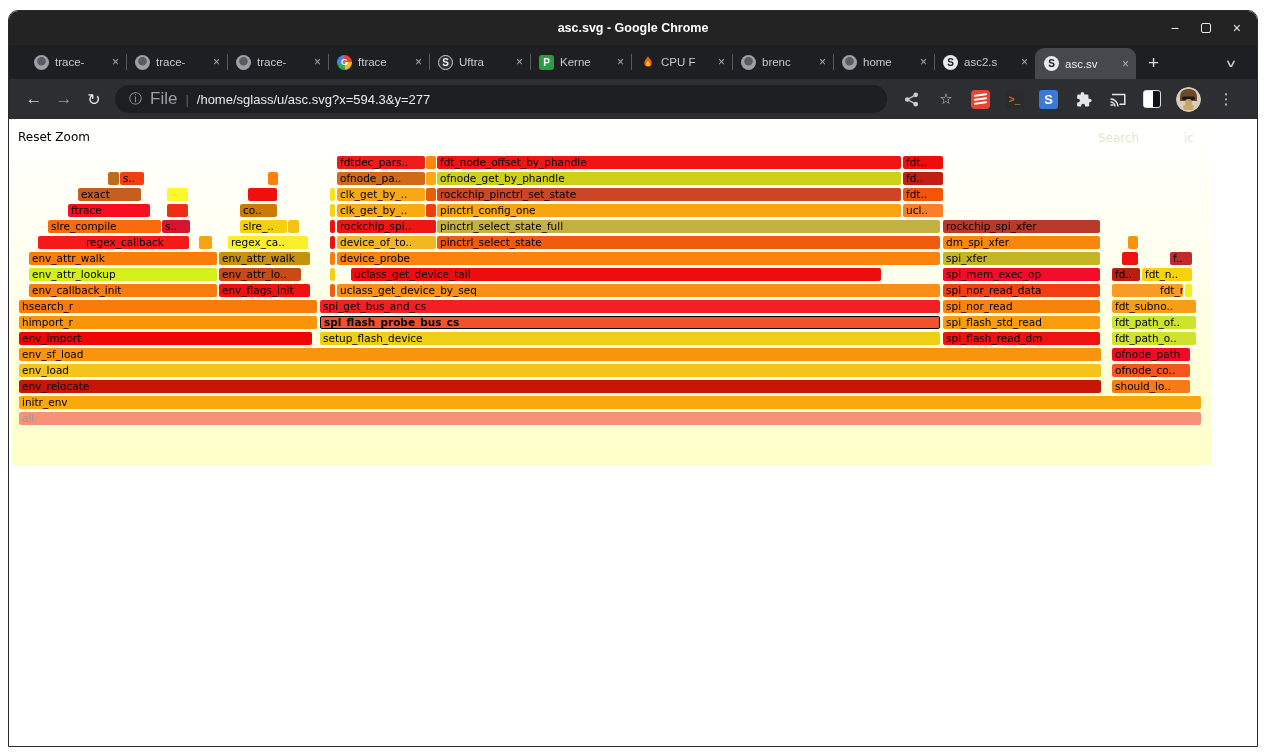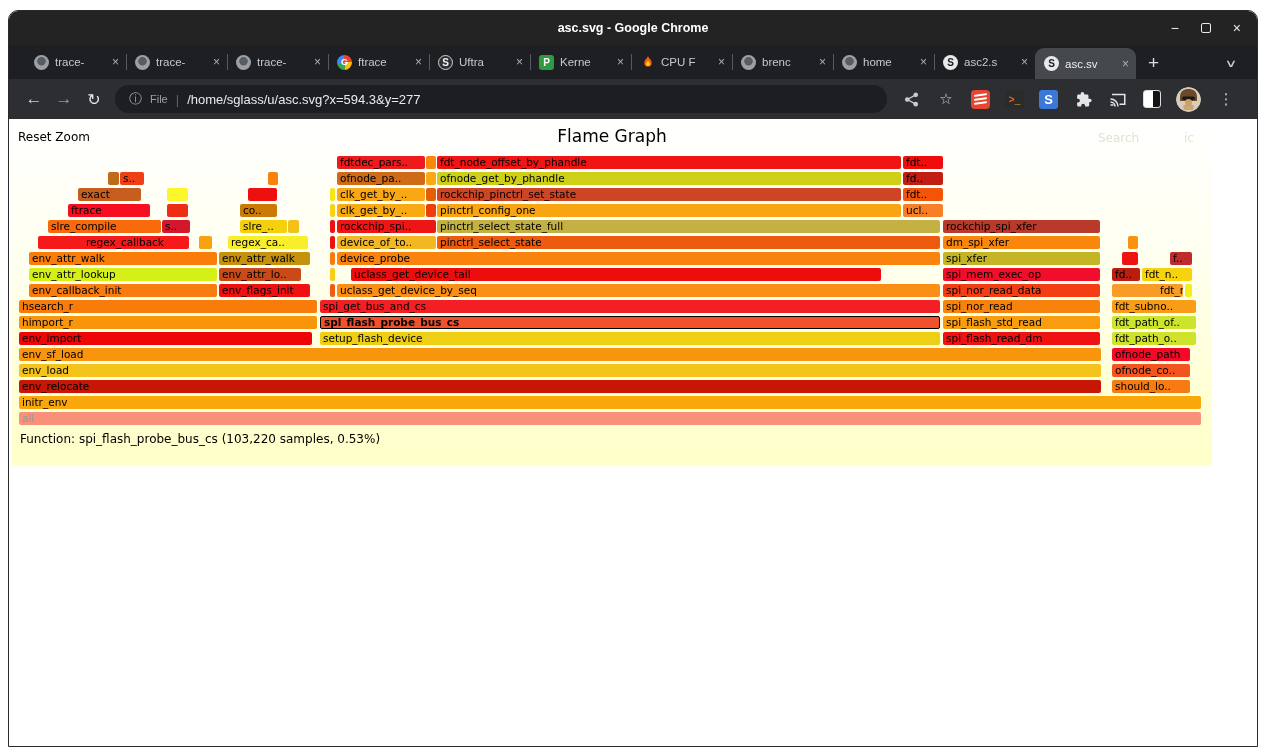--- a/index.html
+++ b/index.html
@@ -28,21 +28,21 @@
   .fav-flame { background:transparent; }
   .newtab { color:#d7d9dc; font-size:19px; margin:0 0 7px 12px; line-height:1; }
   .tab-overflow { position:absolute; right:22px; bottom:9px; color:#c9cbce; font-size:11px; transform:scaleX(1.6); }
   
   .toolbar { height:40px; background:#2d2e32; display:flex; align-items:center; padding:0 10px; }
   .nav-btn { width:30px; text-align:center; font-size:17px; color:#cdced1; flex:none; }
   .nav-btn.fwd { color:#97999d; }
   .nav-btn.reload { font-size:16px; color:#e6e7e9; }
   .omnibox { width:772px; height:28px; margin-left:6px; background:#1d1e21; border-radius:14px; display:flex; align-items:center; padding:0 14px; gap:8px; flex:none; }
   .info-ic { color:#9aa0a6; font-size:13px; }
-  .file-label { color:#9aa0a6; font-size:11px; }
+  .file-label { color:#9aa0a6; font-size:17px; }
   .omni-sep { color:#5f6368; font-size:13px; }
   .url-text { color:#e8eaed; font-size:13px; white-space:nowrap; overflow:hidden; }
   .right-icons { display:flex; align-items:center; gap:15px; margin-left:14px; }
   .ric { width:20px; height:20px; display:flex; align-items:center; justify-content:center; color:#c9cbce; font-size:15px; flex:none; }
   .ext-todoist { width:19px; height:19px; border-radius:4px; background:#e8442e; display:flex; flex-direction:column; justify-content:center; gap:2px; padding:3px; }
   .ext-todoist i { display:block; height:2px; background:#ffffff; border-radius:1px; transform:skewY(-8deg); }
   .ext-term { width:19px; height:19px; border-radius:4px; background:#2b2b2b; color:#e8642a; font-size:10px; font-weight:bold; display:flex; align-items:center; justify-content:center; }
   .ext-term b { color:#f5c518; }
   .ext-session { width:19px; height:19px; border-radius:3px; background:#3b78d8; color:#ffffff; font-weight:bold; font-size:13px; display:flex; align-items:center; justify-content:center; }
   .ext-contrast { width:18px; height:18px; border-radius:3px; background:linear-gradient(90deg,#ffffff 0 55%, #141414 55% 100%); border:1px solid #dddddd; }
@@ -192,21 +192,20 @@
             <circle cx="12.5" cy="15.5" r="3.4" fill="#caa06a"></circle>
           </svg>
       </span>
       <span class="ric">⋮</span>
     </div>
   </div>
 
   <div class="page">
     <div class="flame">
       <div class="fg-reset">Reset Zoom</div>
-      <div class="fg-title">Flame Graph</div>
       <div class="fg-search">Search</div>
       <div class="fg-ic">ic</div>
       <div id="frames-slot">
           <div class="frame" title="fdtdec_pars.." style="left: 325px; top: 37px; width: 88px; background: rgb(237, 27, 27);">fdtdec_pars..</div>
           <div class="frame" title="" style="left: 414px; top: 37px; width: 10px; background: rgb(248, 136, 12);"></div>
           <div class="frame" title="fdt_node_offset_by_phandle" style="left: 425px; top: 37px; width: 464px; background: rgb(241, 20, 20);">fdt_node_offset_by_phandle</div>
           <div class="frame" title="fdt.." style="left: 891px; top: 37px; width: 40px; background: rgb(238, 12, 12);">fdt..</div>
           <div class="frame" title="" style="left: 96px; top: 53px; width: 11px; background: rgb(191, 106, 28);"></div>
           <div class="frame" title="s.." style="left: 108px; top: 53px; width: 24px; background: rgb(239, 63, 19);">s..</div>
           <div class="frame" title="" style="left: 256px; top: 53px; width: 10px; background: rgb(248, 130, 10);"></div>
@@ -281,17 +280,16 @@
           <div class="frame" title="fdt_path_o.." style="left: 1100px; top: 213px; width: 84px; background: rgb(207, 226, 44);">fdt_path_o..</div>
           <div class="frame" title="env_sf_load" style="left: 7px; top: 229px; width: 1082px; background: rgb(249, 148, 13);">env_sf_load</div>
           <div class="frame" title="ofnode_path" style="left: 1100px; top: 229px; width: 78px; background: rgb(244, 10, 39);">ofnode_path</div>
           <div class="frame" title="env_load" style="left: 7px; top: 245px; width: 1082px; background: rgb(244, 196, 28);">env_load</div>
           <div class="frame" title="ofnode_co.." style="left: 1100px; top: 245px; width: 78px; background: rgb(244, 85, 30);">ofnode_co..</div>
           <div class="frame" title="env_relocate" style="left: 7px; top: 261px; width: 1082px; background: rgb(199, 22, 5);">env_relocate</div>
           <div class="frame" title="should_lo.." style="left: 1100px; top: 261px; width: 78px; background: rgb(248, 122, 18);">should_lo..</div>
           <div class="frame" title="initr_env" style="left: 7px; top: 277px; width: 1182px; background: rgb(249, 167, 11);">initr_env</div>
           <div class="frame" title="all" style="left: 7px; top: 293px; width: 1182px; background: rgb(249, 144, 122); color: rgb(153, 153, 153);">all</div>
         </div>
-      <div class="fg-details">Function: spi_flash_probe_bus_cs (103,220 samples, 0.53%)</div>
     </div>
   </div>
 
 </div>
 
 </body></html>

